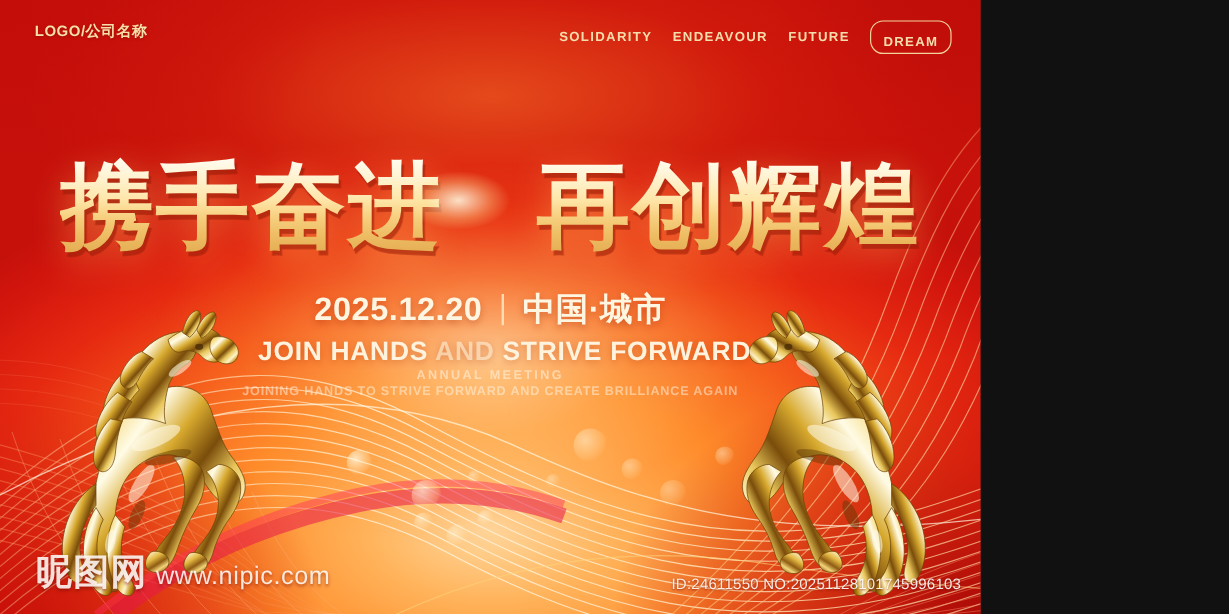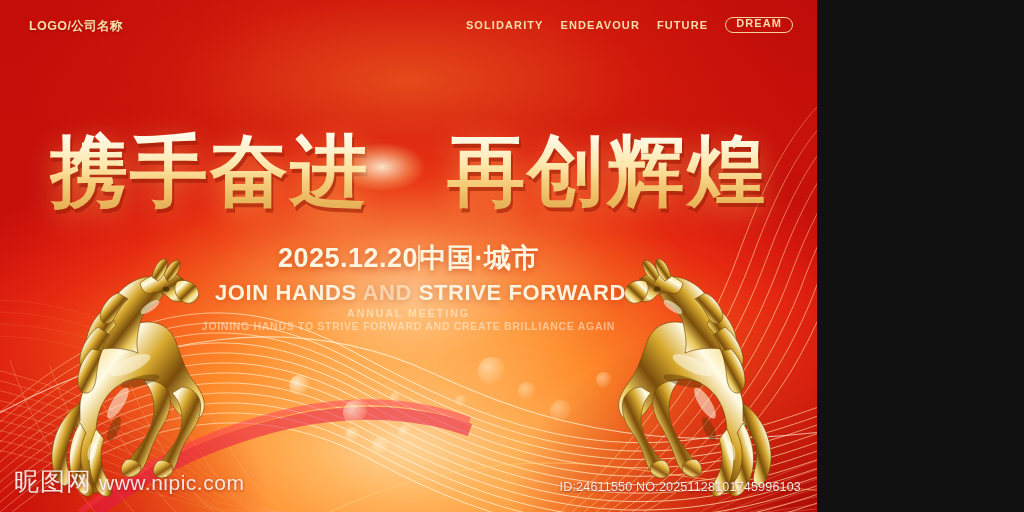--- a/index.html
+++ b/index.html
@@ -77,21 +77,21 @@
     color:#f6dfa8;text-shadow:0 1px 2px rgba(120,10,5,.5);
   }
   .slogans{
     position:absolute;right:24px;top:17px;
     display:flex;align-items:center;gap:17px;
     font-size:11px;font-weight:bold;letter-spacing:1.1px;
     color:#f7ddab;
   }
   .slogans .pill{
     border:1px solid #f2d49a;border-radius:11px;
-    padding:0 10px 3px;line-height:1;
+    padding:12px 10px 3px;line-height:1;
   }
 
   
   .subtitle-top{
     position:absolute;left:0;right:0;top:84px;text-align:center;
     font-size:25px;font-weight:bold;letter-spacing:2.2px;
     background:linear-gradient(180deg,#fff7de 0%,#ffe9b3 38%,#f5cf7e 70%,#e8b863 100%);
     -webkit-background-clip:text;background-clip:text;color:transparent;
     filter:drop-shadow(0 2px 2px rgba(140,20,5,.55));
   }
@@ -115,21 +115,21 @@
     background:radial-gradient(ellipse 60px 34px at 50% 50%,
       rgba(255,255,230,.85) 0%,rgba(255,225,150,.35) 45%,rgba(255,200,100,0) 72%);
     pointer-events:none;
   }
 
   .datebar{
     position:absolute;left:0;right:0;top:240px;text-align:center;
     font-size:27px;font-weight:bold;letter-spacing:.5px;
     color:#fff6e2;
     text-shadow:0 2px 6px rgba(170,45,8,.45);
-    display:flex;align-items:center;justify-content:center;
+    display:flex;align-items:center;justify-content:center;gap:16px;
   }
   .datebar .divider{
     display:inline-block;width:1.5px;height:26px;background:#ffe7c2;opacity:.85;
   }
   .en-line{
     position:absolute;left:0;right:0;top:280px;text-align:center;
     font-size:22px;font-weight:bold;letter-spacing:.6px;
     color:#fff3dd;text-shadow:0 2px 6px rgba(170,45,8,.35);padding-left:24px;
   }
   .en-line .dim{color:rgba(255,240,215,.62);font-weight:bold;}
@@ -144,21 +144,21 @@
     color:rgba(255,248,232,.50);
   }
 
   
   .watermark{
     position:absolute;left:14px;bottom:14px;
     display:flex;align-items:baseline;gap:7px;
     color:rgba(255,252,248,.88);
     text-shadow:0 1px 3px rgba(120,10,5,.6);
   }
-  .watermark .cn{font-size:25px;font-weight:normal;letter-spacing:1px;}
+  .watermark .cn{font-size:30px;font-weight:bold;letter-spacing:1px;margin-left:16px;}
   .watermark .url{font-size:21px;letter-spacing:.5px;font-weight:normal;}
   .idline{
     position:absolute;right:16px;bottom:18px;
     font-size:12.5px;color:rgba(255,250,245,.92);
     letter-spacing:.2px;
     text-shadow:0 1px 2px rgba(110,8,4,.7);
   }
 </style>
 </head>
 <body>

